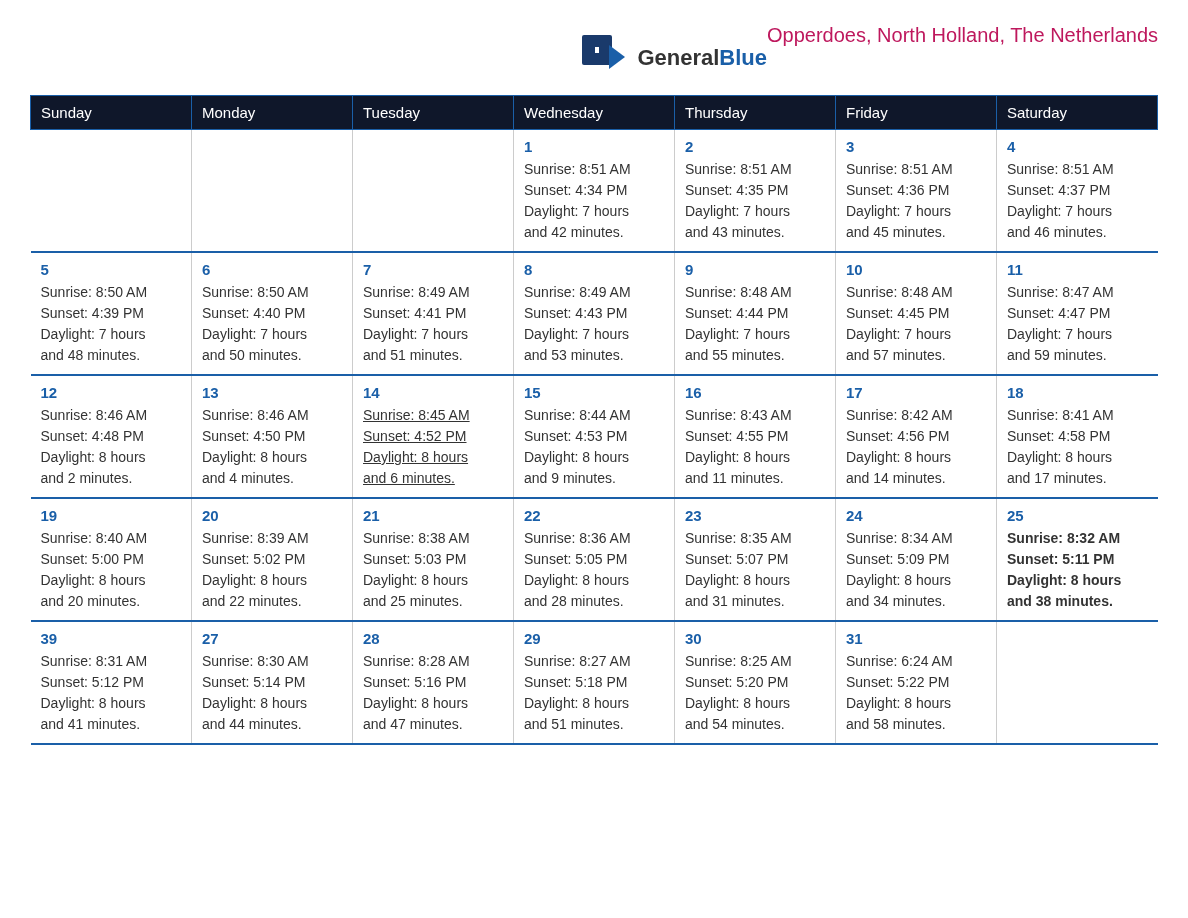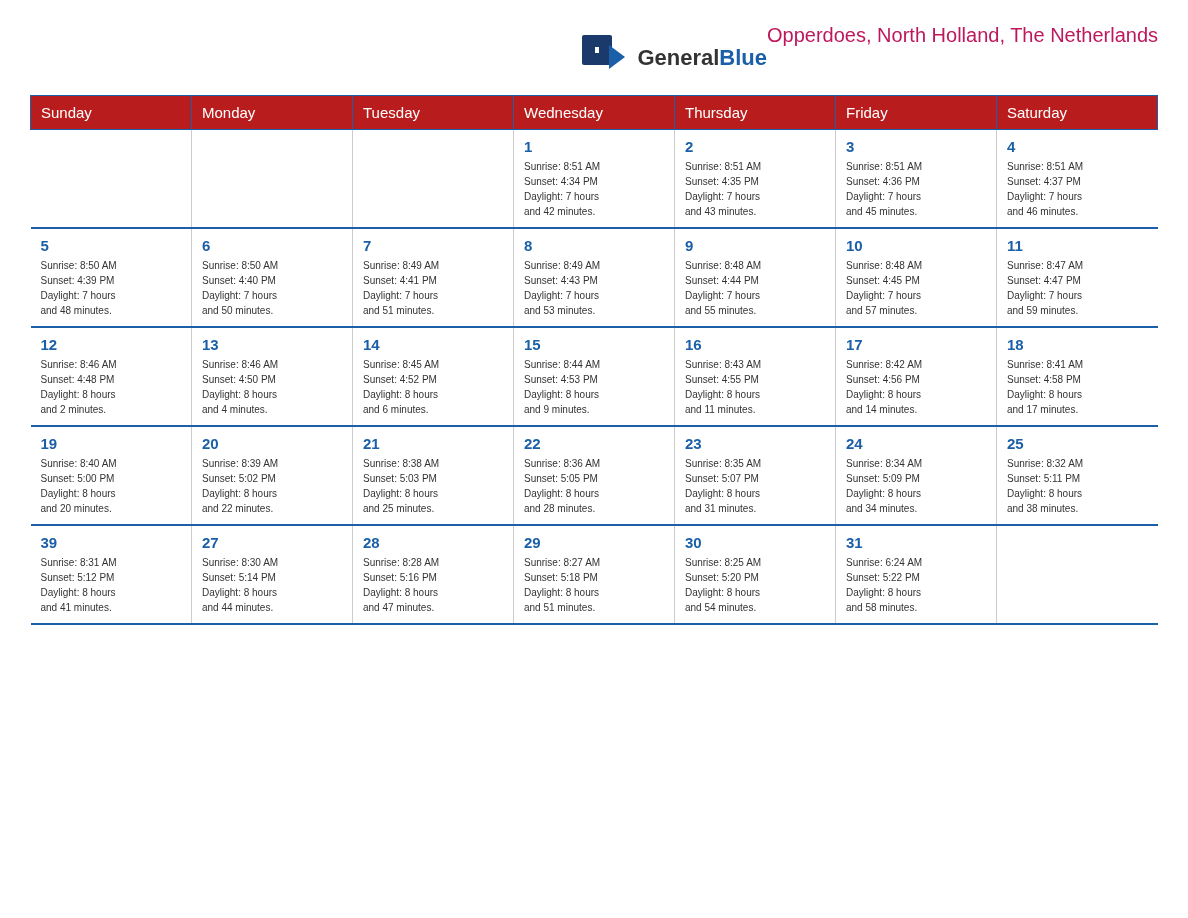--- a/index.html
+++ b/index.html
@@ -38,21 +38,21 @@
       font-size: 20px;
       color: #be185d;
       margin-top: 4px;
     }
     table {
       width: 100%;
       border-collapse: collapse;
       margin-top: 10px;
     }
     thead tr {
-      background-color: #b91c1c;
+      background-color: #0f172a;
     }
     thead th {
       color: #fff;
       font-size: 15px;
       font-weight: normal;
       padding: 8px 10px;
       text-align: left;
       border: 1px solid #1a5fa8;
     }
     tbody tr {
@@ -71,21 +71,21 @@
       border-right: none;
     }
     .day-number {
       font-size: 15px;
       color: #1a5fa8;
       font-weight: bold;
       display: block;
       margin-bottom: 4px;
     }
     .day-info {
-      font-size: 10px;
+      font-size: 14px;
       color: #333;
       line-height: 1.5;
     }
     .empty-cell {
       background: #fff;
     }
   </style>
 </head>
 <body>
 
@@ -223,21 +223,21 @@
         </td>
         <td>
           <span class="day-number">13</span>
           <div class="day-info" style="white-space: pre-line;">Sunrise: 8:46 AM
 Sunset: 4:50 PM
 Daylight: 8 hours
 and 4 minutes.</div>
         </td>
         <td>
           <span class="day-number">14</span>
-          <div class="day-info" style="white-space: pre-line;">Sunrise: 8:45 AM
+          <div class="day-info" style="white-space: pre-line; text-decoration: underline;">Sunrise: 8:45 AM
 Sunset: 4:52 PM
 Daylight: 8 hours
 and 6 minutes.</div>
         </td>
         <td>
           <span class="day-number">15</span>
           <div class="day-info" style="white-space: pre-line;">Sunrise: 8:44 AM
 Sunset: 4:53 PM
 Daylight: 8 hours
 and 9 minutes.</div>
@@ -302,21 +302,21 @@
         </td>
         <td>
           <span class="day-number">24</span>
           <div class="day-info" style="white-space: pre-line;">Sunrise: 8:34 AM
 Sunset: 5:09 PM
 Daylight: 8 hours
 and 34 minutes.</div>
         </td>
         <td>
           <span class="day-number">25</span>
-          <div class="day-info" style="white-space: pre-line;">Sunrise: 8:32 AM
+          <div class="day-info" style="white-space: pre-line; font-weight: bold;">Sunrise: 8:32 AM
 Sunset: 5:11 PM
 Daylight: 8 hours
 and 38 minutes.</div>
         </td>
       </tr>
       <tr>
         <td>
           <span class="day-number">39</span>
           <div class="day-info" style="white-space: pre-line;">Sunrise: 8:31 AM
 Sunset: 5:12 PM

